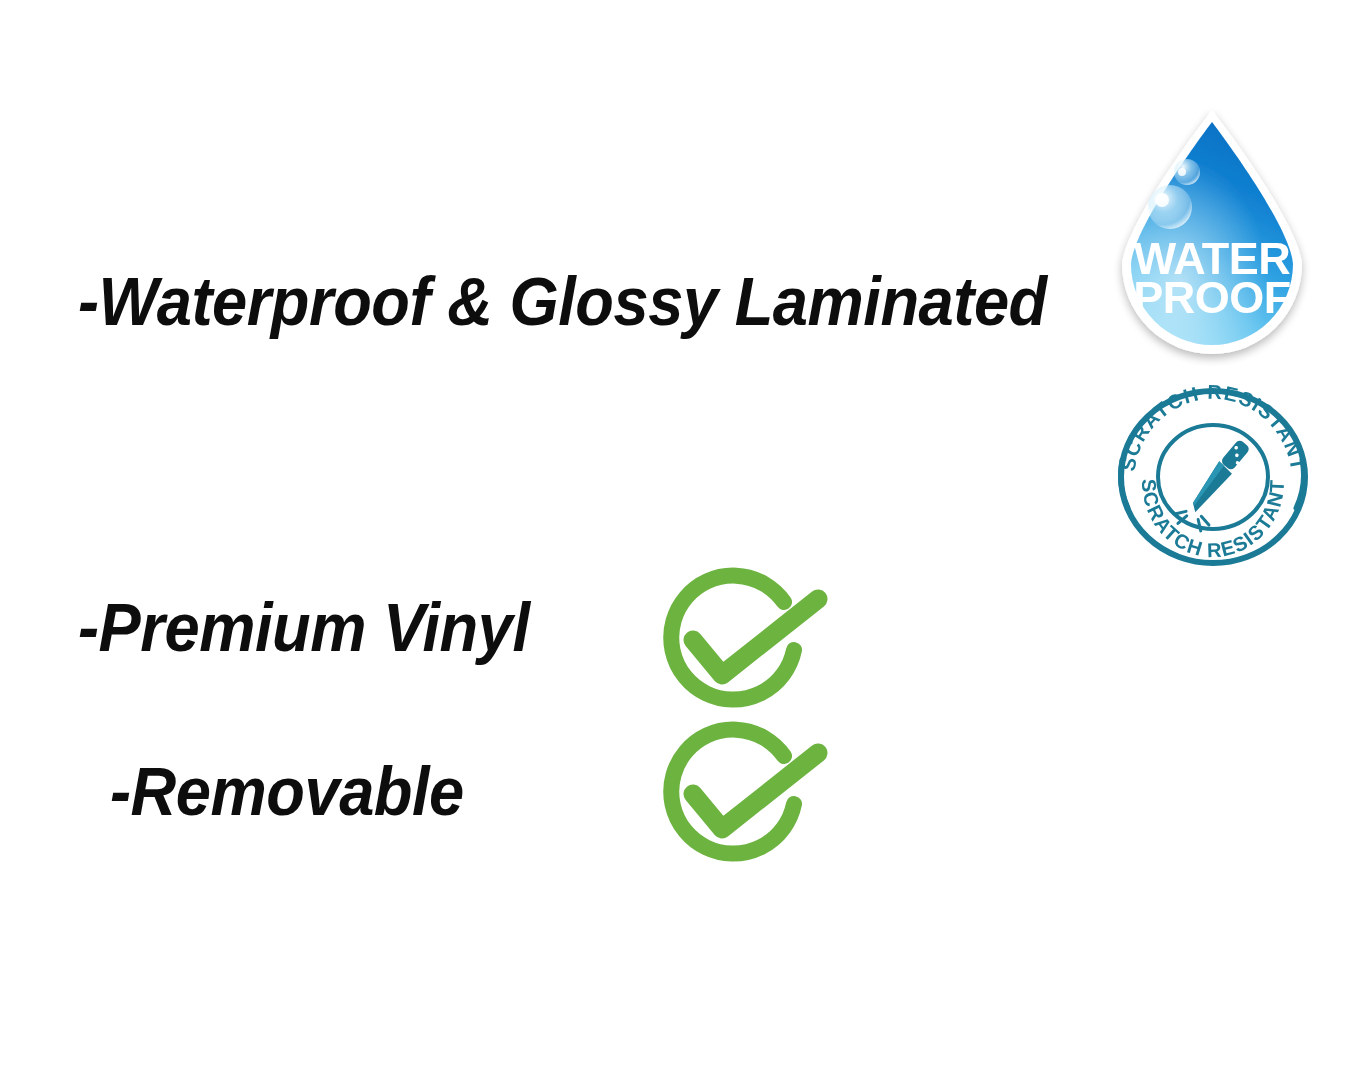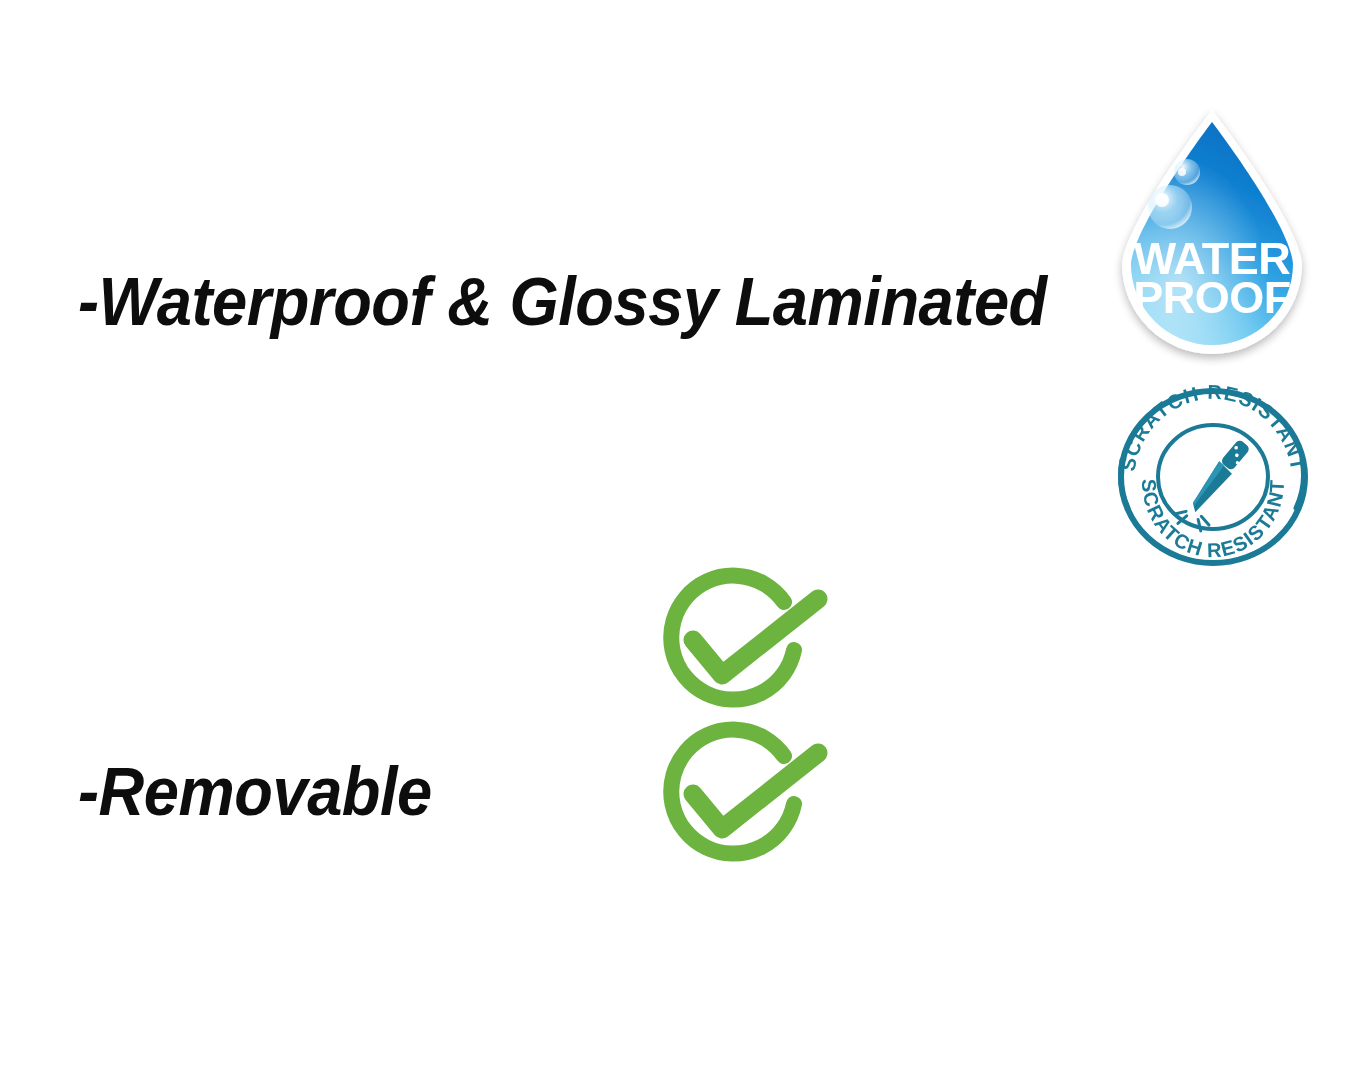--- a/index.html
+++ b/index.html
@@ -38,21 +38,21 @@
     font-style: italic;
     color: #0d0d0d;
     white-space: nowrap;
     letter-spacing: -0.5px;
     transform: scaleX(0.93);
     transform-origin: left center;
   }
   #row-0 { top: 262px; }
   #row-1 { top: 424px; }
   #row-2 { top: 588px; }
-  #row-3 { top: 752px; }
+  #row-3 { top: 752px; margin-left: 32px; }
 
   #row-0 .feature-text { font-size: 68px; }
   #row-1 .feature-text { font-size: 68px; }
   #row-2 .feature-text { font-size: 68px; }
   #row-3 .feature-text { font-size: 68px; }
 
   
   .check-icon {
     position: absolute;
   }
@@ -71,20 +71,23 @@
 
 <div id="canvas" style="background: rgb(255, 255, 255);">
 
   <div class="feature-list">
 
     <div class="feature-row" id="row-0">
       <span class="feature-text">-Waterproof &amp; Glossy Laminated</span>
     </div>
 
 
+    <div class="feature-row" id="row-2">
+      <span class="feature-text">-Premium Vinyl</span>
+    </div>
 
     <div class="feature-row" id="row-3">
       <span class="feature-text">-Removable</span>
     </div>
   </div>
 
   <div class="check-icon" id="check-0">
     <svg width="200" height="160" viewBox="0 0 200 160" xmlns="http://www.w3.org/2000/svg">
 
       <path d="M 148 44

